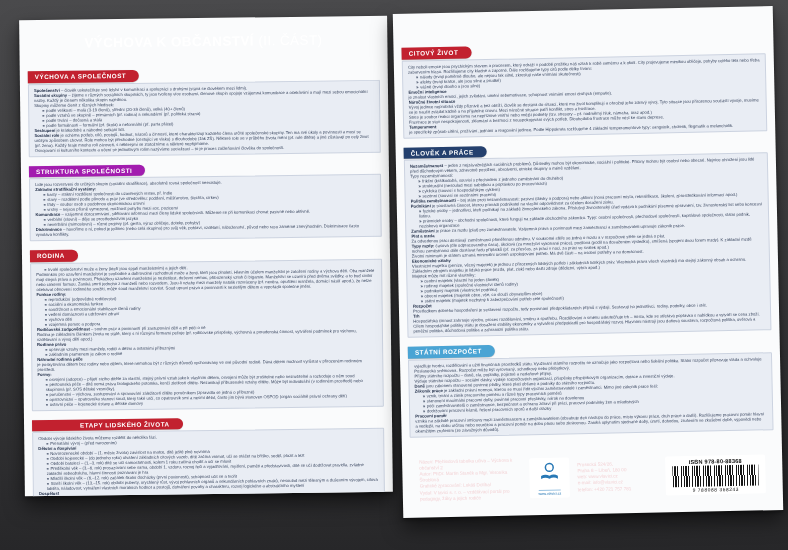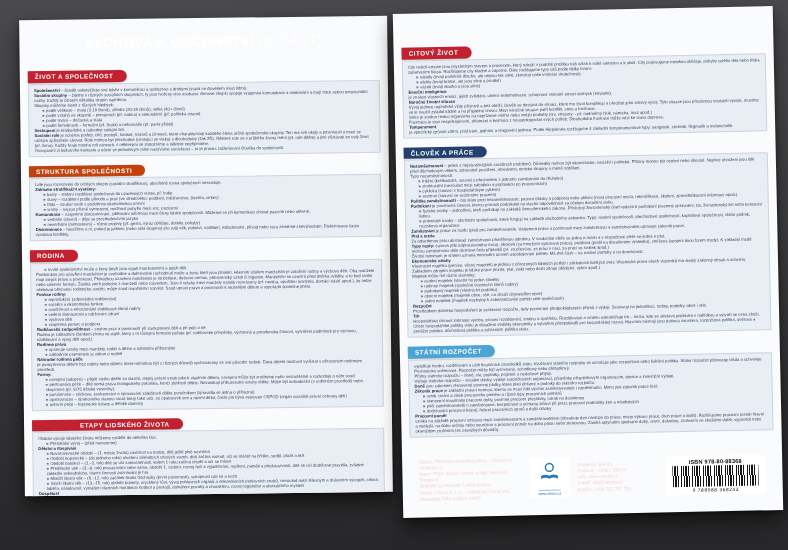--- a/index.html
+++ b/index.html
@@ -59,33 +59,33 @@
 <body>
 
 <div class="scene">
 
   <div class="page page-left">
     <div class="title-band">
       <span class="title-main">VÝCHOVA K OBČANSTVÍ</span>
       <span class="title-suffix">(II. ČÁST)</span>
     </div>
     <div>
-        <div class="section"><div class="ribbon" style="background: rgb(194, 33, 47);">ŽIVOT A SPOLEČNOST</div><div class="panel">
+        <div class="section"><div class="ribbon" style="background: rgb(194, 33, 47);">VÝCHOVA A SPOLEČNOST</div><div class="panel">
             <div class="line"><b>Společenství </b>– člověk uskutečňuje své lidství v komunikaci a spolupráci s druhými (stává se člověkem mezi lidmi).</div>
             <div class="line"><b>Sociální skupiny </b>– žijeme v různých sociálních skupinách, ty jsou tvořeny více osobami, členové skupin spojuje vzájemná komunikace a očekávání a mají mezi sebou emocionální vazby. Každý je členem několika skupin najednou.</div>
             <div class="line">Skupiny můžeme členit z různých hledisek:</div>
             <div class="line b1"><span class="bullet">»</span>podle velikosti – malá (3-19 členů), střední (20-39 členů), velká (40+ členů)</div>
             <div class="line b1"><span class="bullet">»</span>podle vztahů ve skupině – primárních (př. rodina) a sekundární (př. politická strana)</div>
             <div class="line b1"><span class="bullet">»</span>podle trvání – dočasná a stálá</div>
             <div class="line b1"><span class="bullet">»</span>podle formálnosti – formální (př. škola) a neformální (př. parta přátel)</div>
             <div class="line"><b>Seskupení </b>je krátkodobé a náhodné setkání lidí.</div>
             <div class="line"><b>Sociální role </b>je schéma potřeb, cílů, postojů, hodnot, názorů a činností, které charakterizují každého člena určité společenské skupiny. Ten má své úkoly a povinnosti a musí se určitým způsobem chovat. Role mohou být přechodné (cestující ve vlaku) s dlouhodobé (žák ZŠ). Některé role se v průběhu života mění (př. role dítěte) a jiné zůstávají po celý život (př. žena). Každý hraje mnoho rolí zároveň, s některými se ztotožníme a některé nepřijímáme.</div>
             <div class="line">Osvojování si kulturního kontextu a učení se jednotlivým rolím nazýváme socializací – to je proces začleňování člověka do společnosti.</div>
           </div></div>
-        <div class="section"><div class="ribbon" style="background: #c2410c; text-align: right;">STRUKTURA SPOLEČNOSTI</div><div class="panel">
+        <div class="section"><div class="ribbon" style="background: #a21caf; text-align: right;">STRUKTURA SPOLEČNOSTI</div><div class="panel">
             <div class="line">Lidé jsou rozvrstveni do určitých skupin (sociální stratifikace), absolutně rovná společnost neexistuje.</div>
             <div class="line"><b>Základní stratifikační systémy:</b></div>
             <div class="line b1"><span class="bullet">»</span>kasty – striktní rozdělení společnosti do uzavřených vrstev, př. Indie</div>
             <div class="line b1"><span class="bullet">»</span>stavy – rozdělení podle původu a práv (ve středověku: poddaní, měšťanstvo, šlechta, církev)</div>
             <div class="line b1"><span class="bullet">»</span>třídy – soubor osob s podobnou ekonomickou úrovní</div>
             <div class="line b1"><span class="bullet">»</span>vrstvy – nejsou přísně vymezené, možnost pohybu mezi soc. pozicemi</div>
             <div class="line"><b>Komunikace </b>– vzájemné dorozumívání, sdělování informací mezi členy lidské společnosti. Můžeme se při komunikaci chovat pasivně nebo aktivně.</div>
             <div class="line b1"><span class="bullet">»</span>verbální (slovní) – děje se prostřednictvím jazyka</div>
             <div class="line b1"><span class="bullet">»</span>neverbální (mimoslovní) – různé projevy (př. gesta, výraz obličeje, doteky, pohyby)</div>
             <div class="line"><b>Diskriminace </b>– hovoříme o ní, pokud je jedinec (nebo celá skupina) pro svůj věk, pohlaví, vzdělání, náboženství, původ nebo rasu záměrně znevýhodněn. Diskriminace často vyvolává konflikty.</div>

